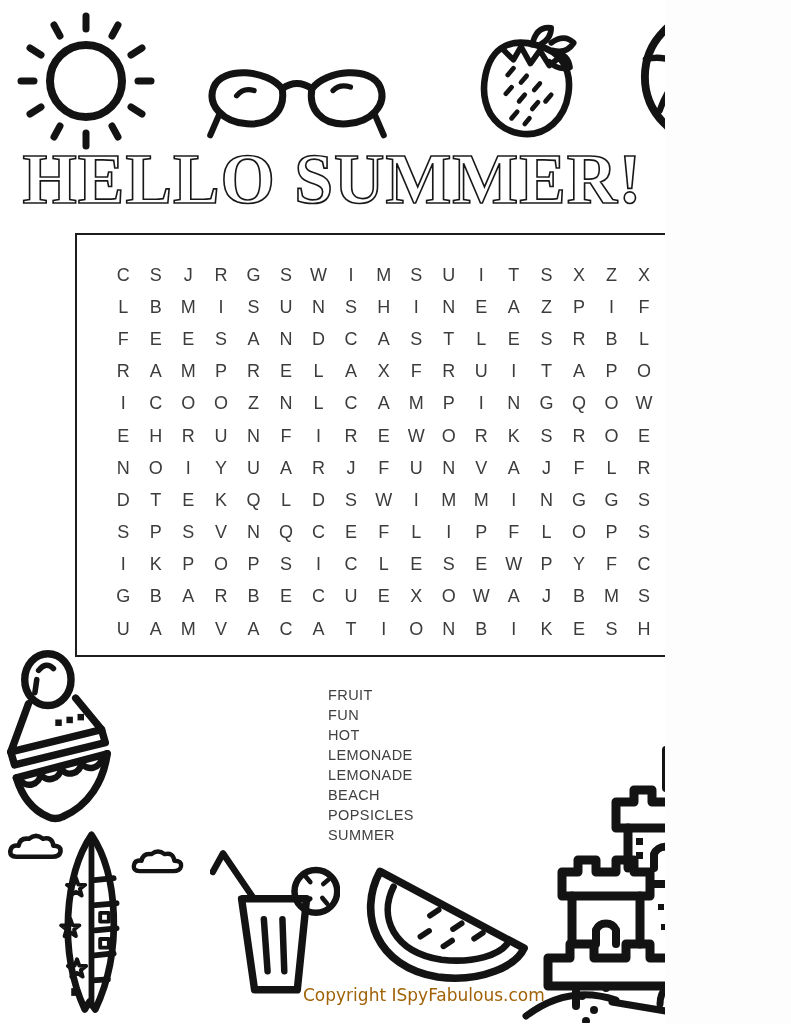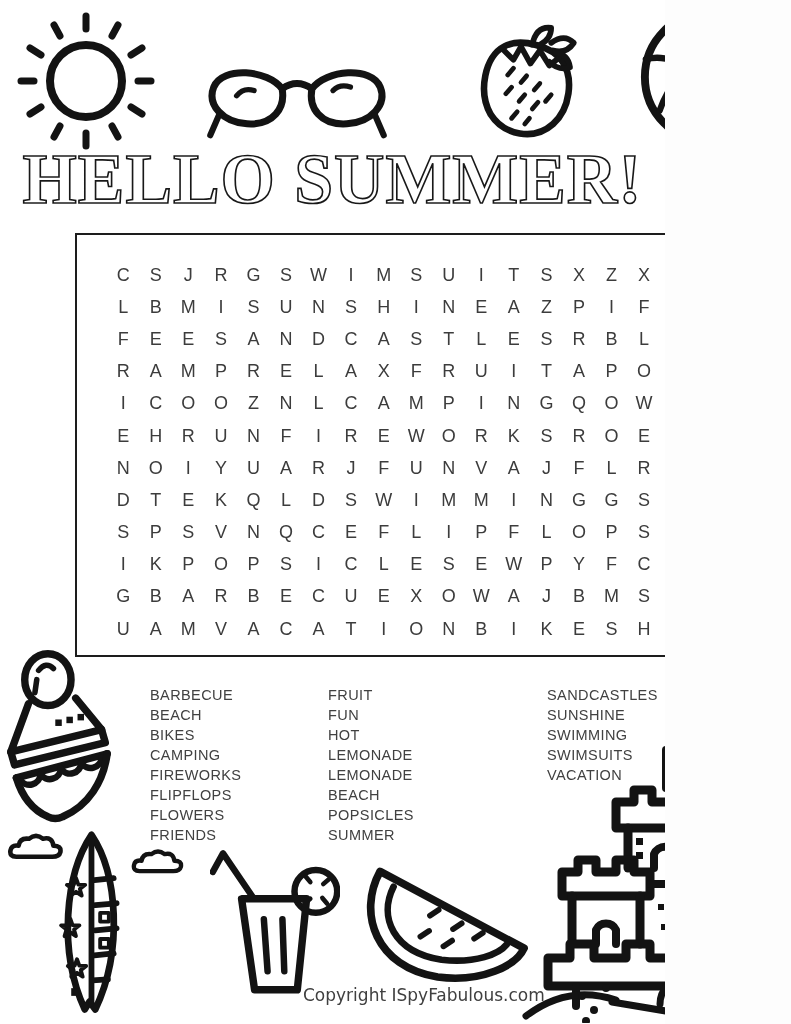--- a/index.html
+++ b/index.html
@@ -25,21 +25,21 @@
             font-size:18px; font-weight:400; color:#3c3c3c; }
 
   .words { position:absolute; top:685px; left:0; width:791px; height:160px; }
   .word-col { position:absolute; top:0; }
   .word-col.c0 { left:150px; }
   .word-col.c1 { left:328px; }
   .word-col.c2 { left:547px; }
   .word { height:20px; line-height:20px; font-size:14.5px; letter-spacing:0.4px; color:#414141; }
 
   .copyright { position:absolute; left:303px; top:985px; font-family:"DejaVu Sans",sans-serif;
-               font-size:17px; color:#404040; }
+               font-size:17px; color:#a16207; }
 
   
   .sun         { left:10px;  top:5px;   width:150px; height:148px; }
   .sunglasses  { left:203px; top:52px;  width:188px; height:92px; }
   .strawberry  { left:470px; top:18px;  width:118px; height:128px; }
   .beachball   { left:636px; top:4px;   width:148px; height:148px; }
   .bikini      { left:2px;   top:650px; width:114px; height:176px; }
   .cloud1      { left:7px;   top:830px; width:58px;  height:32px; }
   .cloud2      { left:128px; top:846px; width:60px;  height:30px; }
   .surfboard   { left:50px;  top:828px; width:82px;  height:192px; }
@@ -340,46 +340,29 @@
         <span class="g-cell">I</span>
         <span class="g-cell">K</span>
         <span class="g-cell">E</span>
         <span class="g-cell">S</span>
         <span class="g-cell">H</span>
         <span class="g-cell">R</span>
       </div>
   </div>
 
   <div class="words">
-    <div class="word-col c0">
-        <div class="word">BARBECUE</div>
-        <div class="word">BEACH</div>
-        <div class="word">BIKES</div>
-        <div class="word">CAMPING</div>
-        <div class="word">FIREWORKS</div>
-        <div class="word">FLIPFLOPS</div>
-        <div class="word">FLOWERS</div>
-        <div class="word">FRIENDS</div>
-      </div>
     <div class="word-col c1">
         <div class="word">FRUIT</div>
         <div class="word">FUN</div>
         <div class="word">HOT</div>
         <div class="word">LEMONADE</div>
         <div class="word">LEMONADE</div>
         <div class="word">BEACH</div>
         <div class="word">POPSICLES</div>
         <div class="word">SUMMER</div>
-      </div>
-    <div class="word-col c2">
-        <div class="word">SANDCASTLES</div>
-        <div class="word">SUNSHINE</div>
-        <div class="word">SWIMMING</div>
-        <div class="word">SWIMSUITS</div>
-        <div class="word">VACATION</div>
       </div>
   </div>
 
   <div class="icon bikini">
     <svg viewBox="0 0 120 190">
       <g class="stroke">
         <ellipse stroke-width="8" cx="48" cy="32" rx="25" ry="28"></ellipse>
         <path stroke-width="6" d="M38,22 Q46,12 54,20"></path>
         <path stroke-width="6" d="M36,32 L34,46"></path>
         <path stroke-width="8" d="M27,58 L8,110 L106,86 L78,52"></path>

